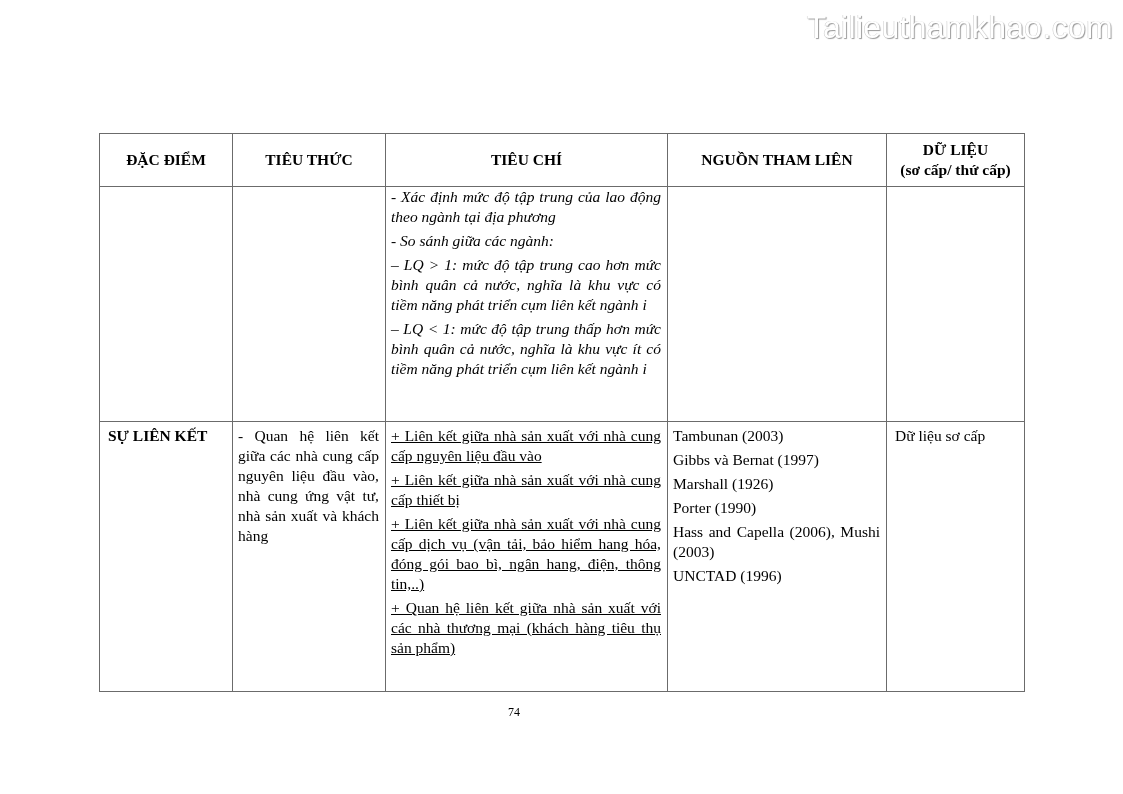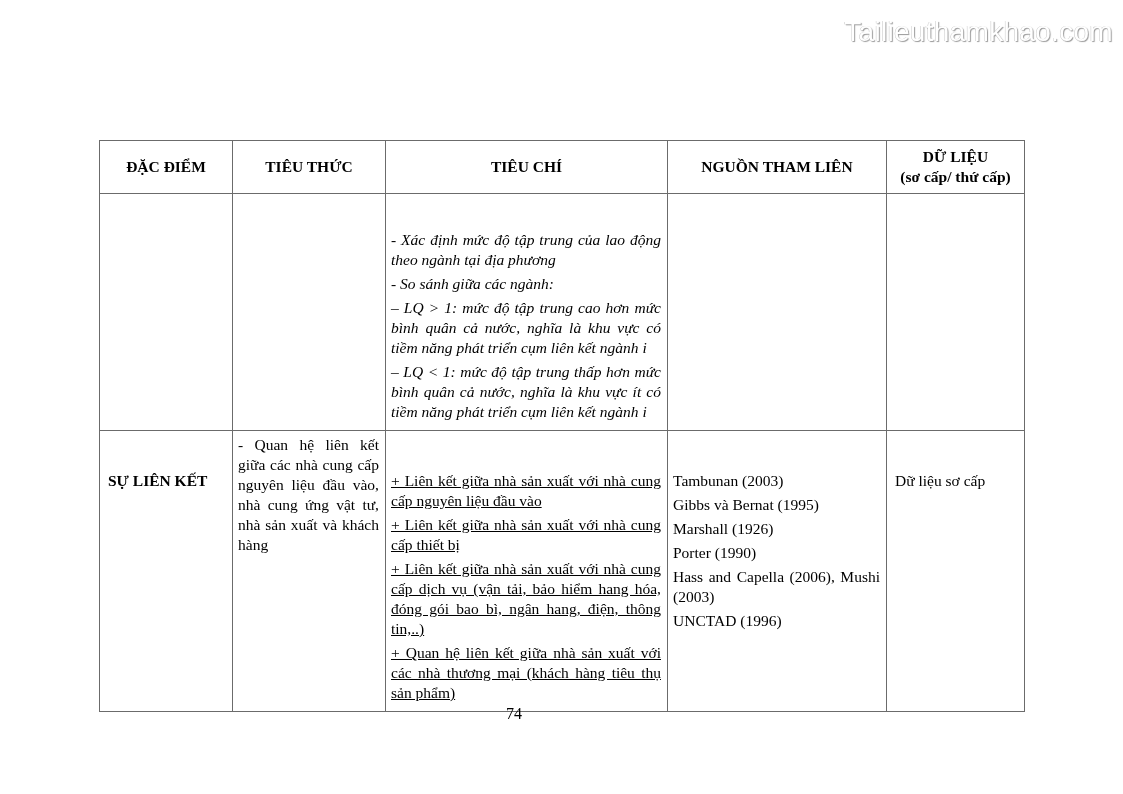--- a/index.html
+++ b/index.html
@@ -10,32 +10,32 @@
     body {
       width: 1123px;
       height: 794px;
       position: relative;
       overflow: hidden;
       font-family: "Liberation Serif", "DejaVu Serif", serif;
       color: #000;
     }
     .watermark {
       position: absolute;
-      top: 16px;
+      top: 9px;
       right: 10px;
       font-family: "Liberation Sans", "DejaVu Sans", sans-serif;
-      font-size: 28px;
+      font-size: 32px;
       color: #ffffff;
       letter-spacing: 0.3px;
       text-shadow: 1px 1px 1px #9a9a9a, -0.5px -0.5px 0 #c8c8c8;
     }
     table.doc-table {
       position: absolute;
       left: 99px;
-      top: 140px;
+      top: 133px;
       width: 925px;
       border-collapse: collapse;
       table-layout: fixed;
       font-size: 15.5px;
       line-height: 20px;
     }
     table.doc-table td, table.doc-table th {
       border: 1px solid #6b6b6b;
       vertical-align: top;
       padding: 0;
@@ -43,38 +43,37 @@
     th {
       font-weight: bold;
       text-align: center;
       vertical-align: middle !important;
       height: 52px;
       font-size: 15.5px;
     }
     th .sub { display: block; text-align: center; }
     .cell-inner {
       padding: 3px 6px 4px 5px;
-      margin-top: 36px;
     }
     .p {
       text-align: justify;
       text-align-last: left;
       margin: 0 0 4px 0;
     }
     .italic { font-style: italic; }
     .bold { font-weight: bold; }
     .row-lq td { height: 234px; }
     .row-link td { height: 269px; }
     .page-number {
       position: absolute;
       top: 705px;
       left: 0;
       width: 1028px;
       text-align: center;
-      font-size: 16px;
+      font-size: 12px;
     }
     .ref { margin: 0 0 4px 0; text-align: justify; text-align-last: left;}
   </style>
 </head>
 <body>
 
 <div class="watermark">Tailieuthamkhao.com</div>
 
 <table class="doc-table">
   <colgroup>
@@ -130,21 +129,21 @@
         <div class="cell-inner" style="padding-top:4px;text-decoration:underline;">
           <p class="p">+ Liên kết giữa nhà sản xuất với nhà cung cấp nguyên liệu đầu vào</p>
           <p class="p">+ Liên kết giữa nhà sản xuất với nhà cung cấp thiết bị</p>
           <p class="p">+ Liên kết giữa nhà sản xuất với nhà cung cấp dịch vụ (vận tải, bảo hiểm hang hóa, đóng gói bao bì, ngân hang, điện, thông tin,..)</p>
           <p class="p">+ Quan hệ liên kết giữa nhà sản xuất với các nhà thương mại (khách hàng tiêu thụ sản phẩm)</p>
         </div>
       </td>
       <td>
         <div class="cell-inner" style="padding-top:4px;">
           <p class="ref">Tambunan (2003)</p>
-          <p class="ref">Gibbs và Bernat (1995)</p>
+          <p class="ref">Gibbs và Bernat (1997)</p>
           <p class="ref">Marshall (1926)</p>
           <p class="ref">Porter (1990)</p>
           <p class="ref">Hass and Capella (2006), Mushi (2003)</p>
           <p class="ref">UNCTAD (1996)</p>
         </div>
       </td>
       <td>
         <div class="cell-inner" style="padding-top:4px; padding-left:8px;">Dữ liệu sơ cấp</div>
       </td>
     </tr>

